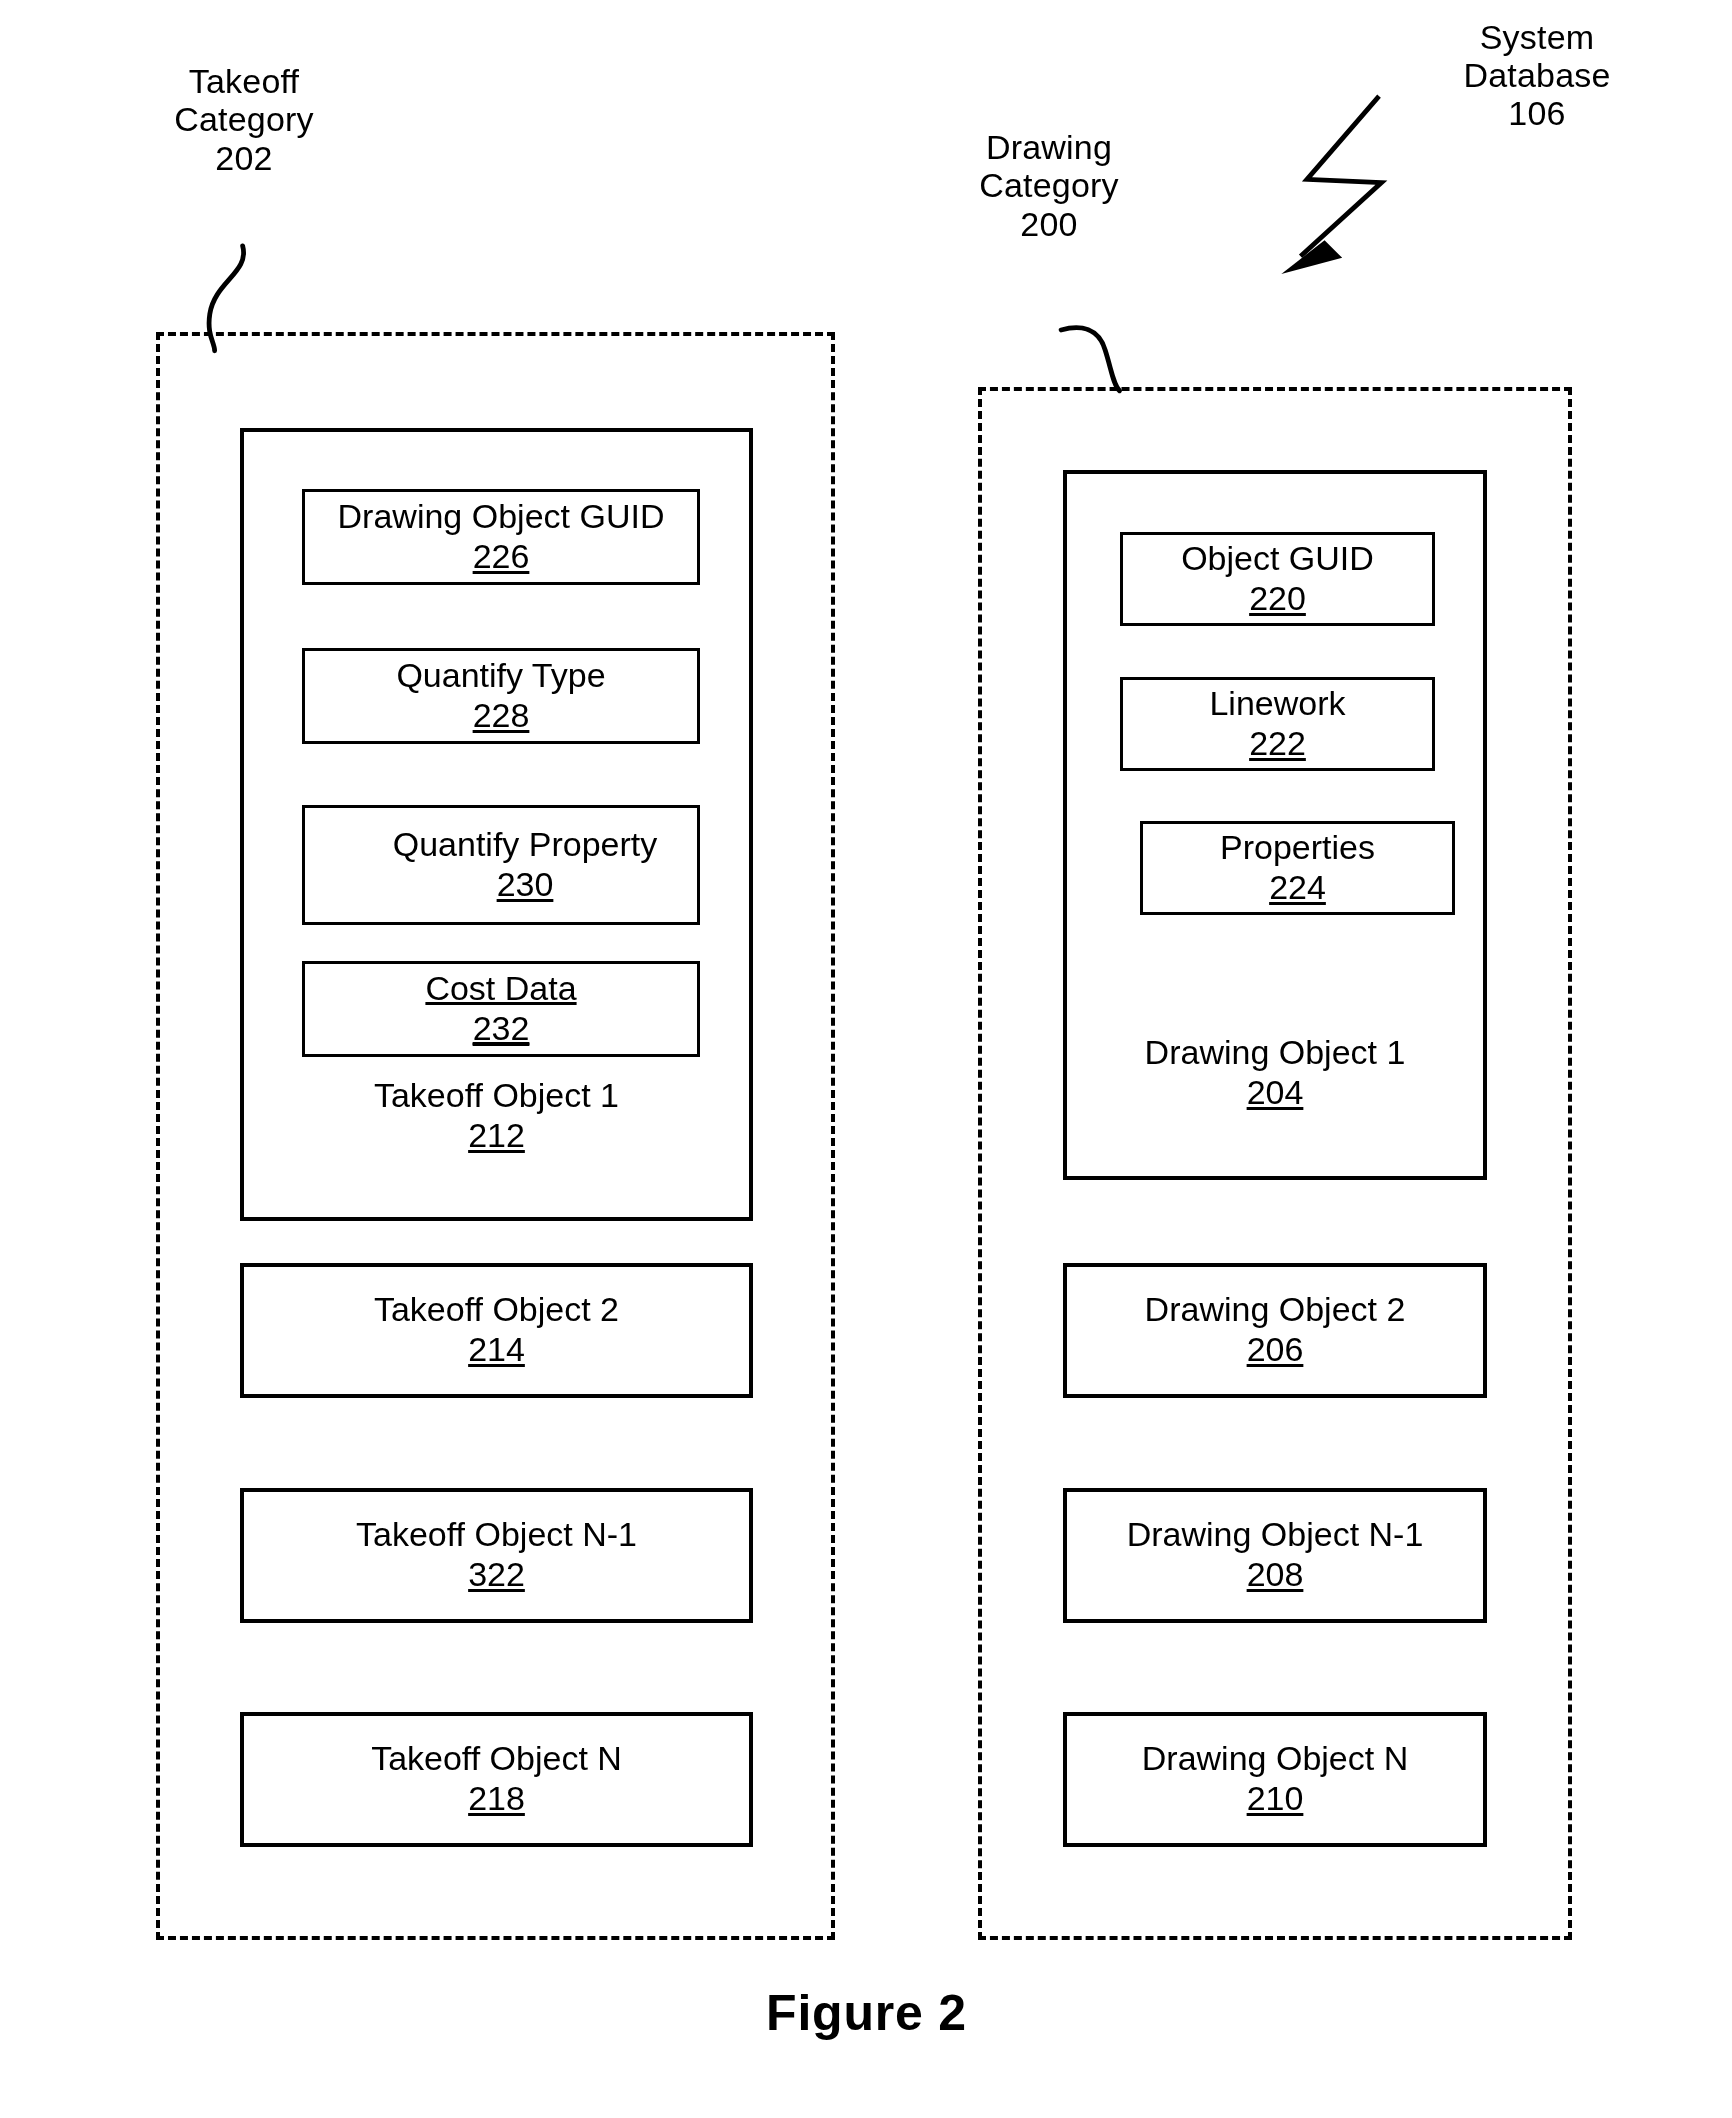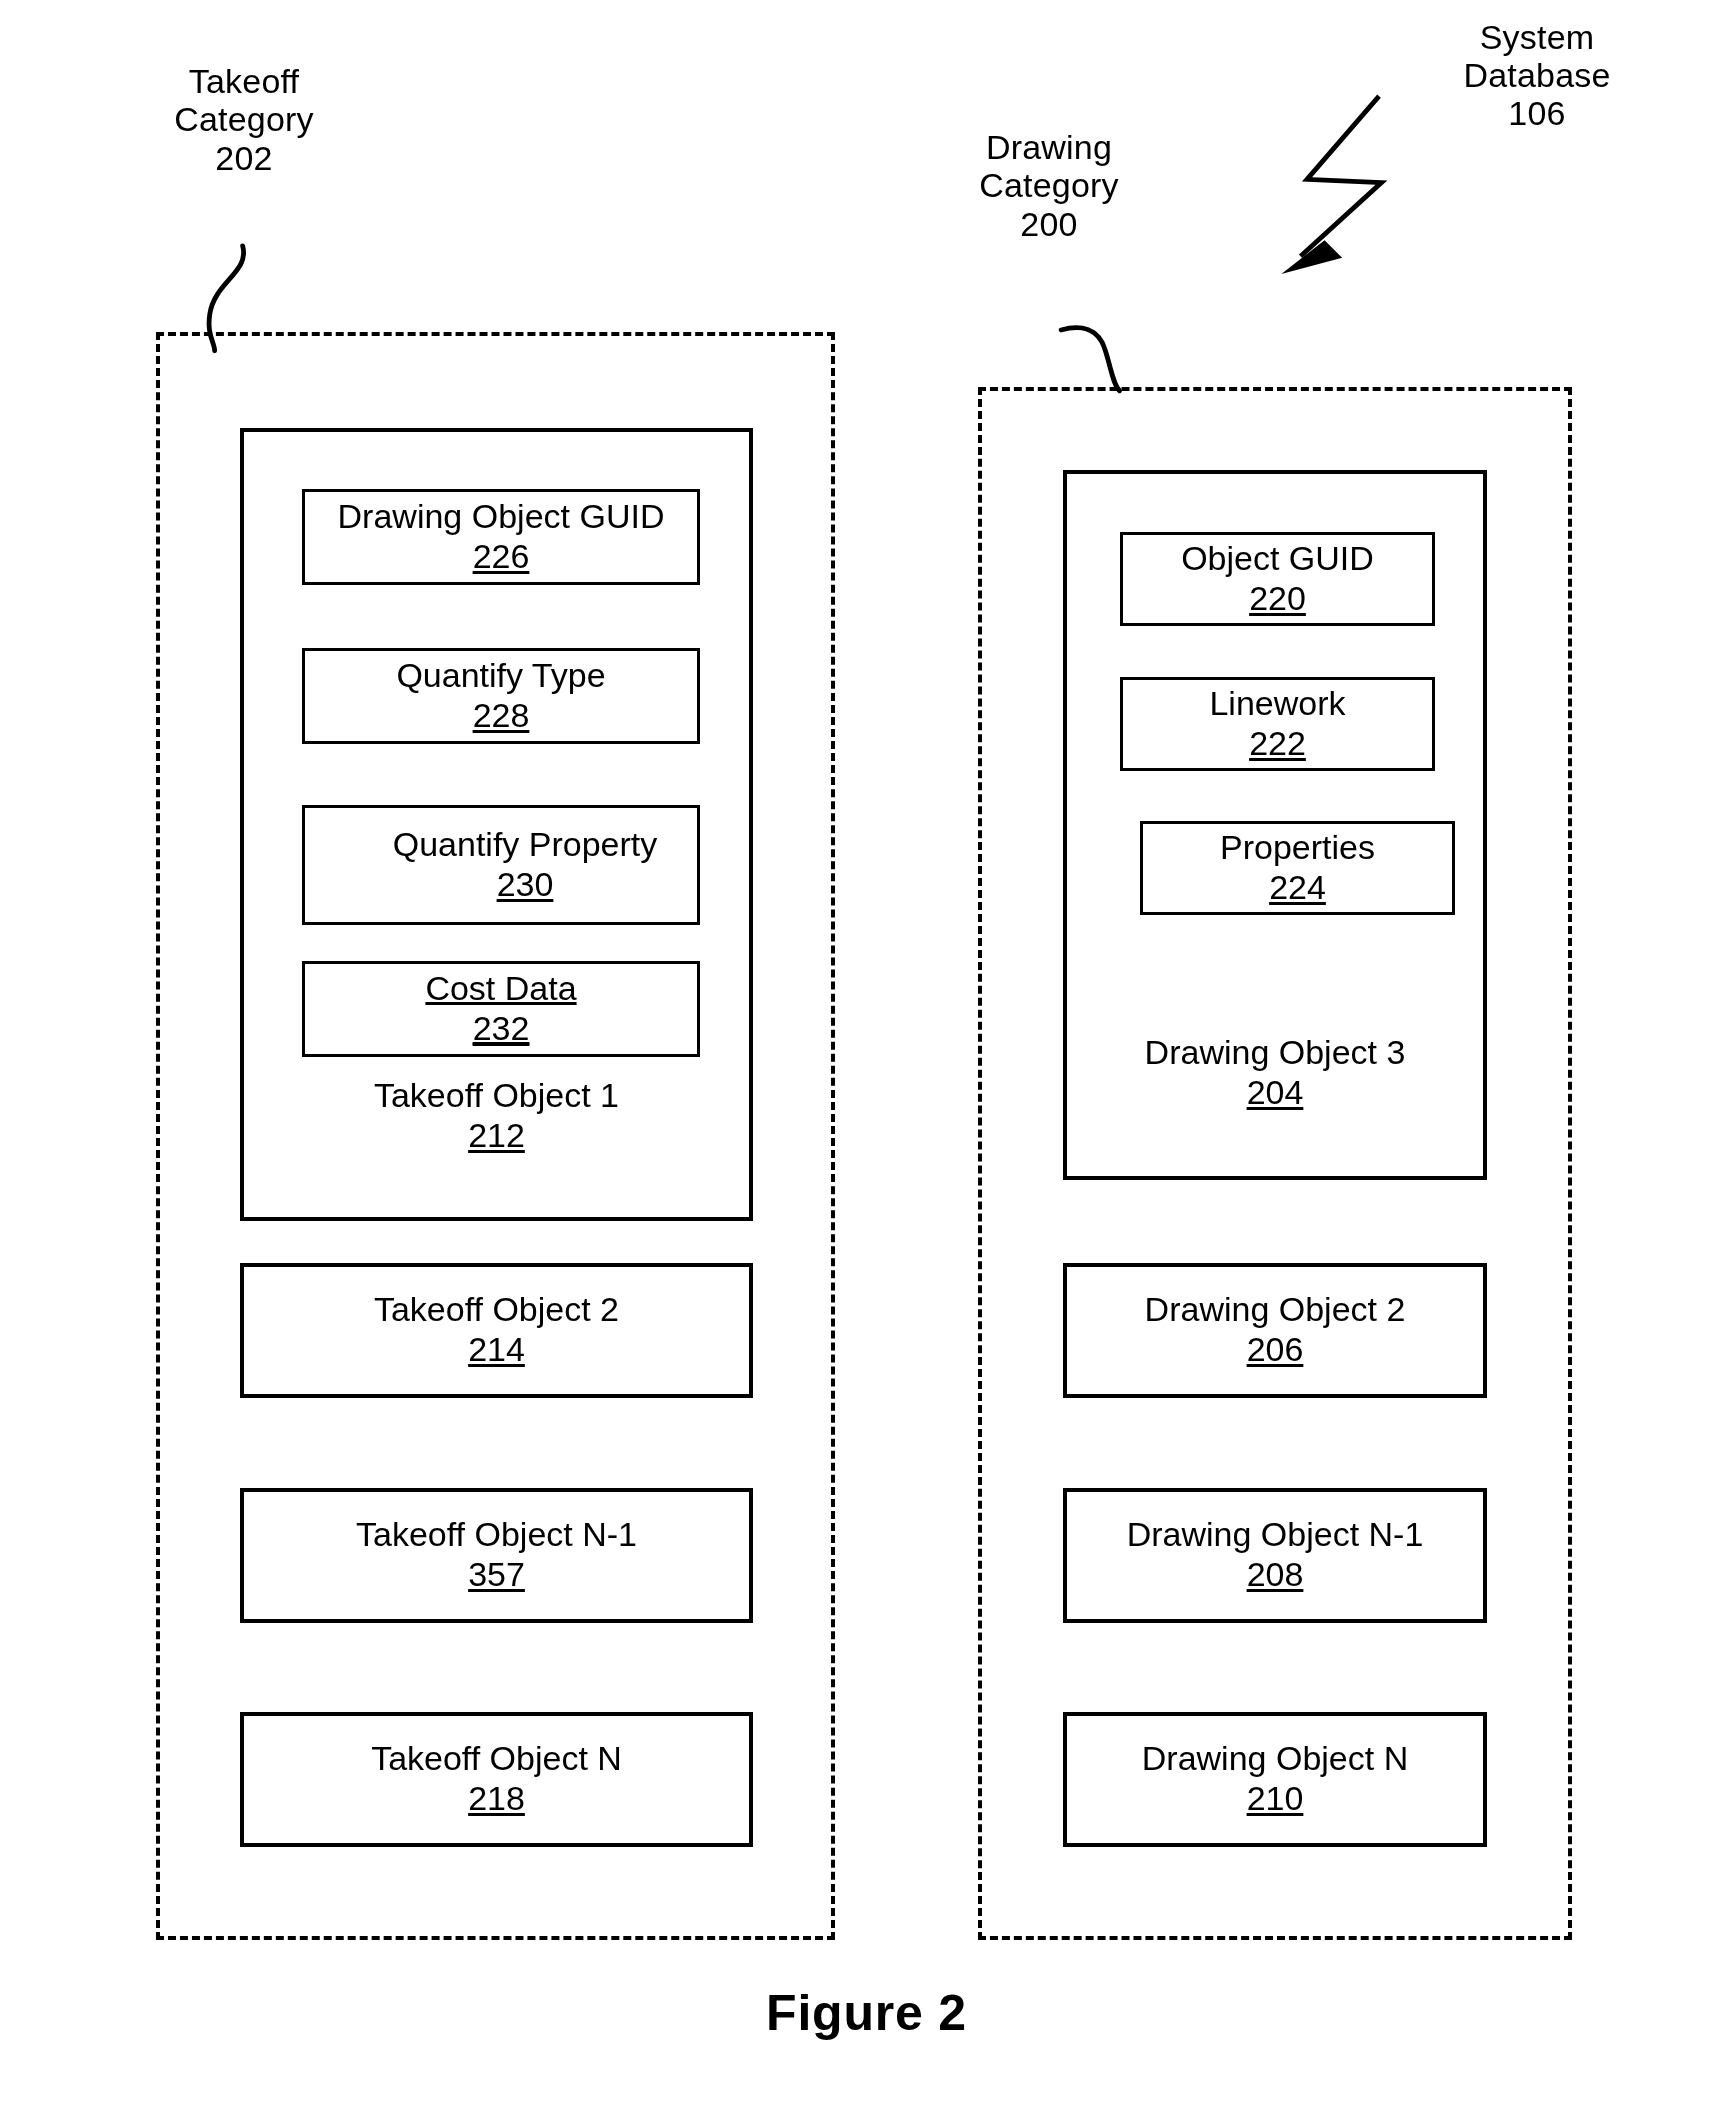--- a/index.html
+++ b/index.html
@@ -172,21 +172,21 @@
     </div>
   </div>
 
   <div class="object-box" style="left:240px; top:1263px; width:513px; height:135px;">
     <span class="box-title">Takeoff Object 2</span>
     <span class="box-ref">214</span>
   </div>
 
   <div class="object-box" style="left:240px; top:1488px; width:513px; height:135px;">
     <span class="box-title">Takeoff Object N-1</span>
-    <span class="box-ref">357</span>
+    <span class="box-ref">322</span>
   </div>
 
   <div class="object-box" style="left:240px; top:1712px; width:513px; height:135px;">
     <span class="box-title">Takeoff Object N</span>
     <span class="box-ref">218</span>
   </div>
 
   <div class="category-box" style="left:978px; top:387px; width:594px; height:1553px;">
   </div>
 
@@ -201,21 +201,21 @@
       <span class="box-title">Linework</span>
       <span class="box-ref">222</span>
     </div>
 
     <div class="field-box" style="left:53px; top:347px; width:315px; height:94px;margin-left:20px;">
       <span class="box-title">Properties</span>
       <span class="box-ref">224</span>
     </div>
 
     <div class="object-label" style="top:560px;">
-      <span class="box-title">Drawing Object 3</span>
+      <span class="box-title">Drawing Object 1</span>
       <span class="box-ref">204</span>
     </div>
   </div>
 
   <div class="object-box" style="left:1063px; top:1263px; width:424px; height:135px;">
     <span class="box-title">Drawing Object 2</span>
     <span class="box-ref">206</span>
   </div>
 
   <div class="object-box" style="left:1063px; top:1488px; width:424px; height:135px;">

